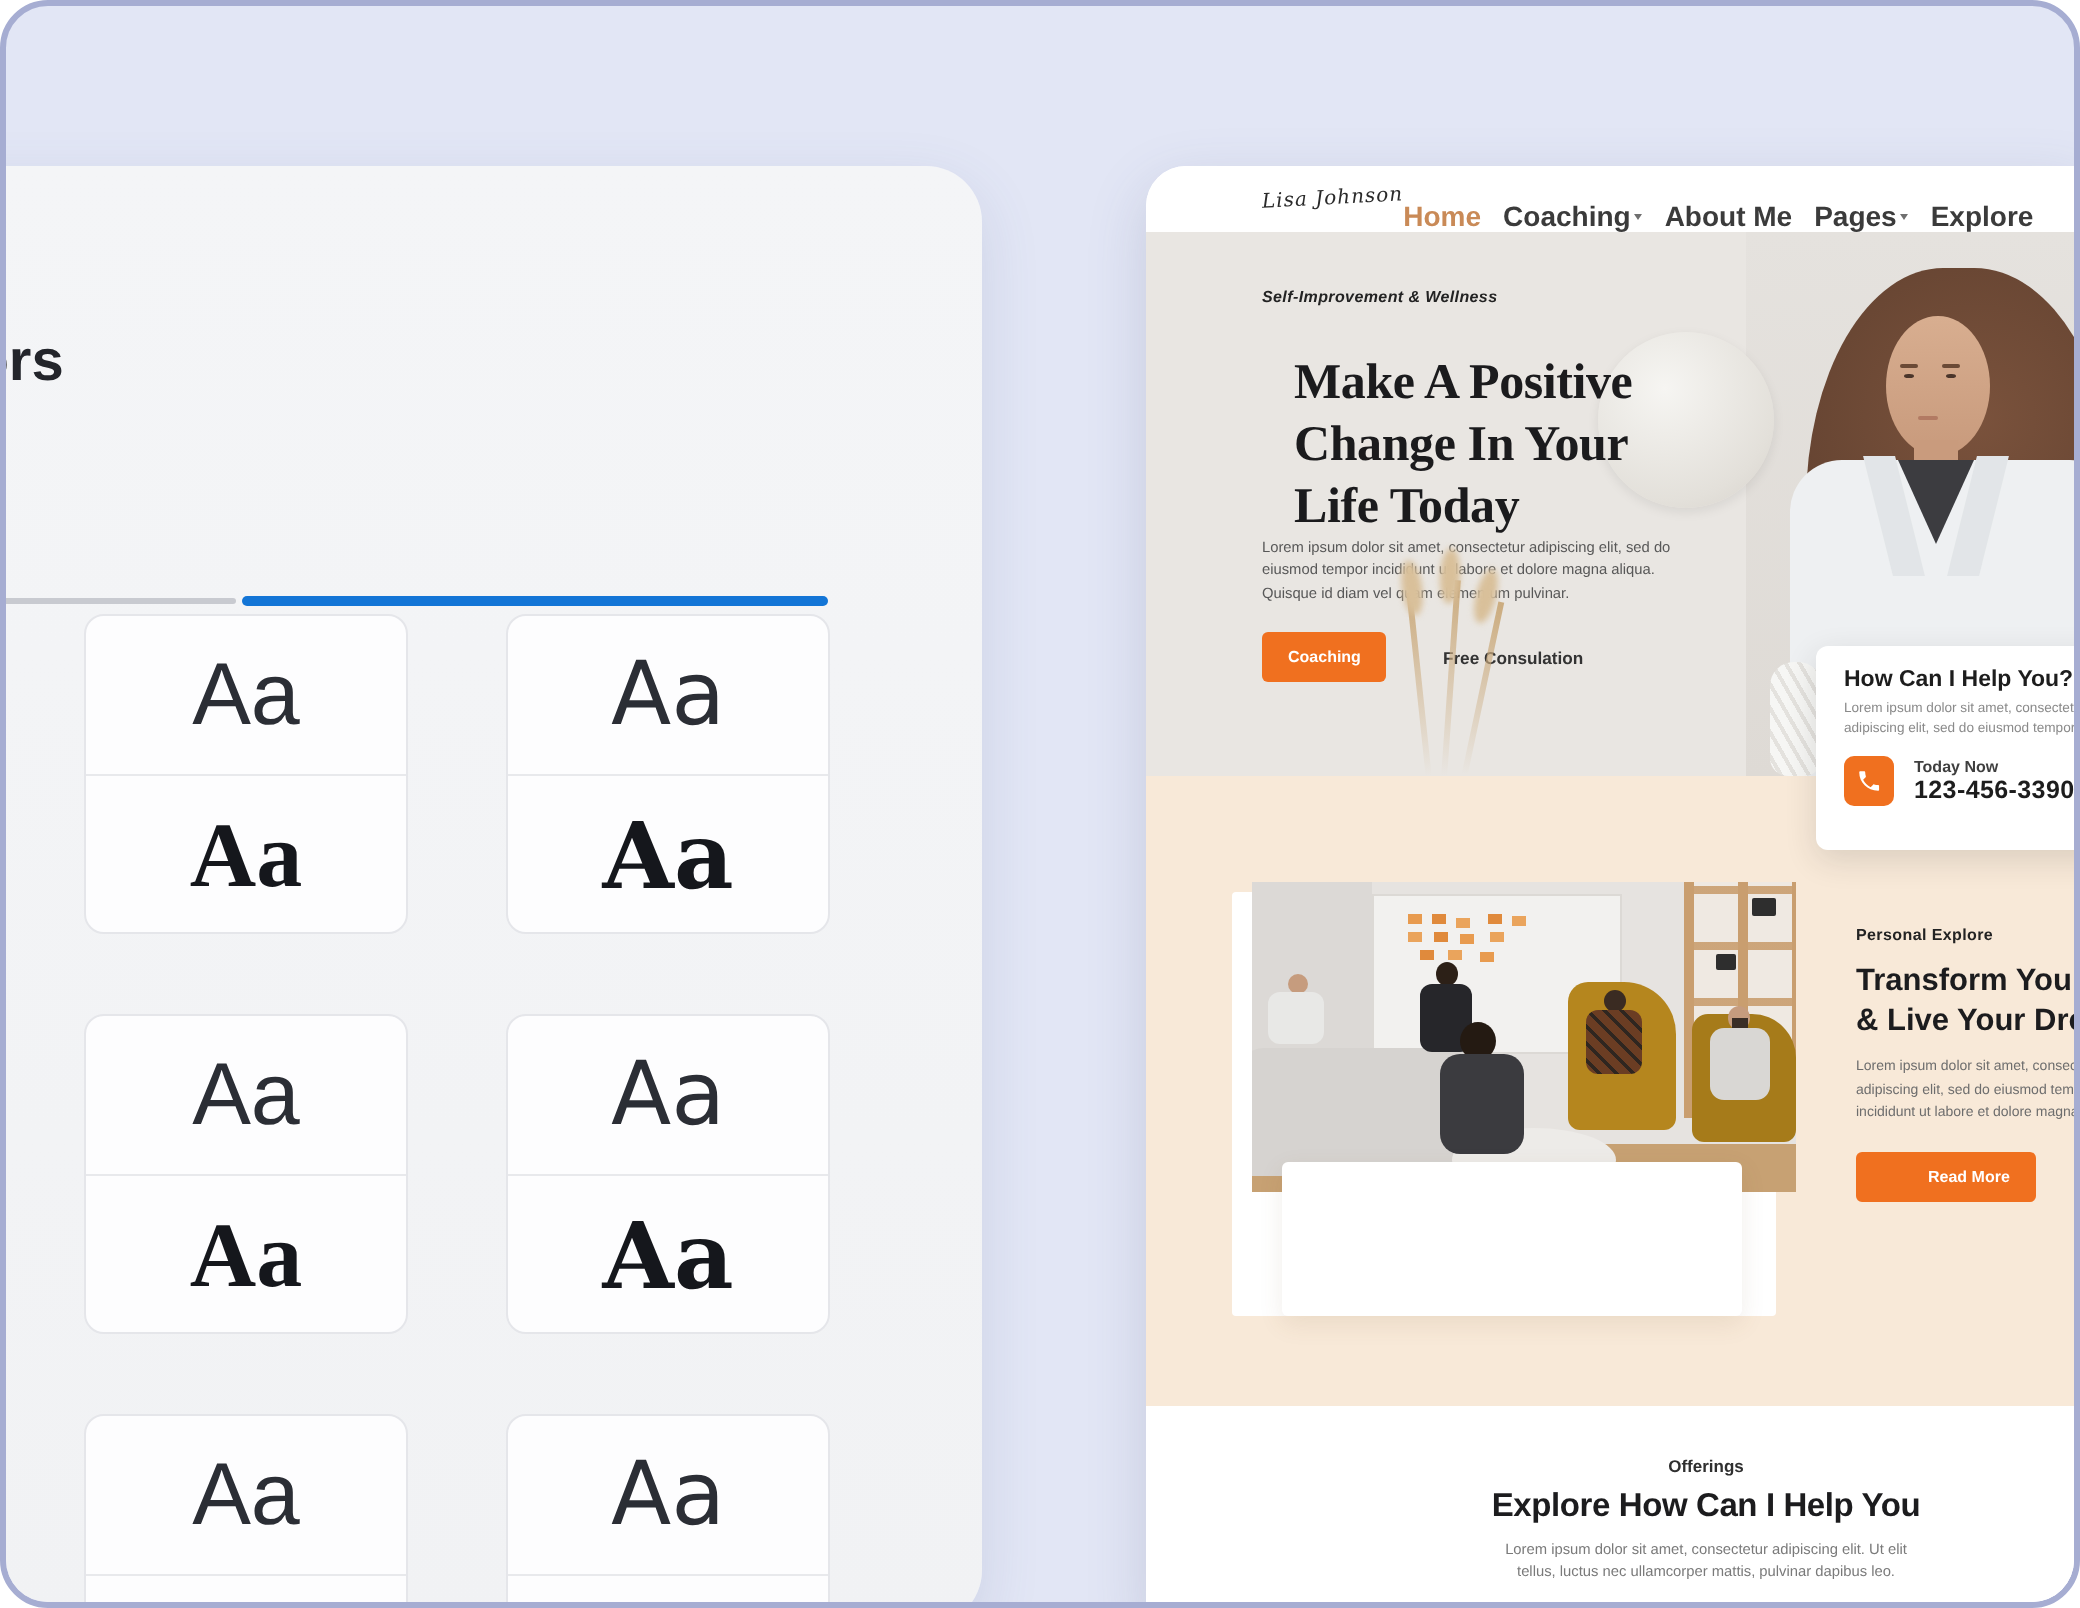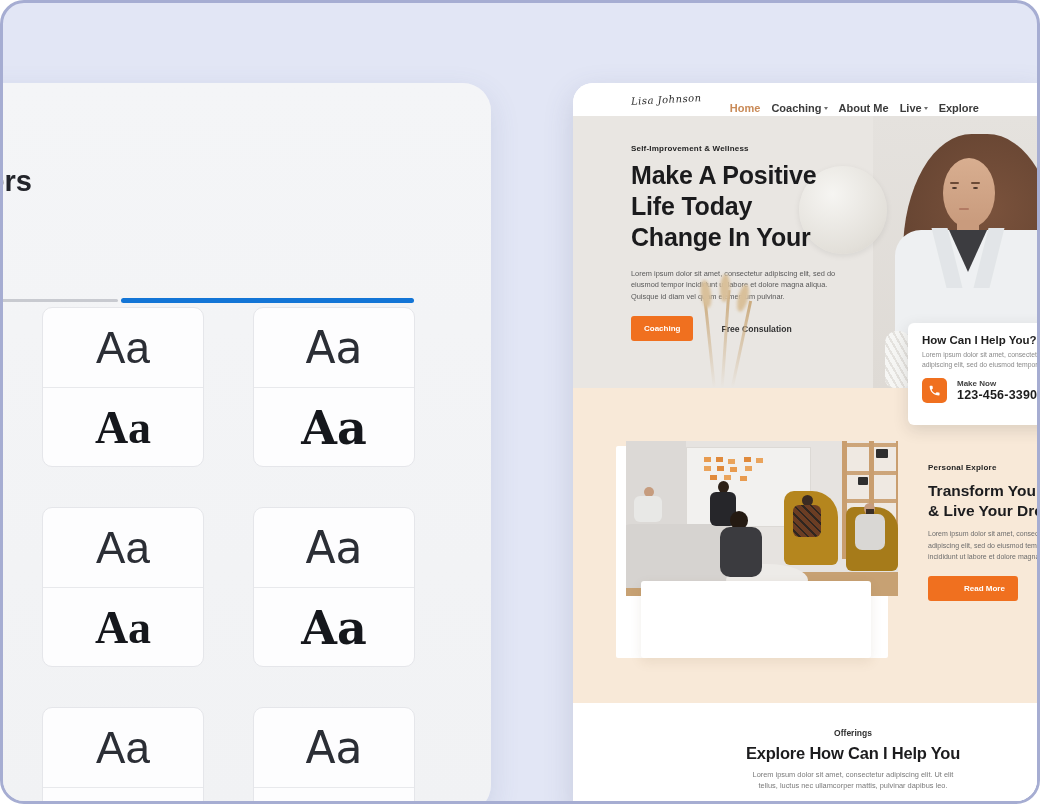--- a/index.html
+++ b/index.html
@@ -29,33 +29,33 @@
   .col2 .fc-serif{font-family:"DejaVu Serif",serif;}
 
   
   .site{position:absolute;left:570px;top:80px;width:470px;height:728px;background:#ffffff;
     border-radius:20px 0 0 0;overflow:hidden;box-shadow:0 10px 30px rgba(70,80,120,.18);}
   .site-header{position:absolute;left:0;top:0;width:470px;height:33px;background:#fff;
     display:flex;align-items:center;padding:0 64px 0 58px;}
   .logo{font-family:"DejaVu Serif",serif;font-style:italic;font-size:10px;color:#2a2a2a;
     transform:rotate(-3deg);letter-spacing:.5px;white-space:nowrap;}
   .nav{margin-left:auto;display:flex;gap:11px;align-items:center;}
-  .nav a{font-size:11px;font-weight:600;color:#3b3b3b;text-decoration:none;white-space:nowrap;
+  .nav a{font-size:14px;font-weight:600;color:#3b3b3b;text-decoration:none;white-space:nowrap;
     display:flex;align-items:center;gap:2px;margin-top:16px;}
   .nav a.active{color:#c98a57;}
   .caret{width:0;height:0;border-left:2.6px solid transparent;border-right:2.6px solid transparent;
     border-top:3.2px solid #6f6f6f;display:inline-block;margin-top:1px;}
 
   .hero{position:absolute;left:0;top:33px;width:470px;height:272px;background:#e9e6e2;overflow:hidden;}
   .portrait-zone{position:absolute;left:300px;top:0;width:170px;height:272px;
     background:linear-gradient(180deg,#e5e2de,#dedad5);}
   .stone{position:absolute;left:226px;top:50px;width:88px;height:88px;border-radius:50%;
     background:radial-gradient(circle at 38% 32%,#f6f5f2,#e3e0da 70%,#d6d2cb);box-shadow:0 2px 6px rgba(0,0,0,.08);}
   .eyebrow{font-size:8px;font-weight:700;color:#232323;letter-spacing:.2px;}
-  .hero .eyebrow{position:absolute;left:58px;top:28px;}
+  .hero .eyebrow{position:absolute;left:58px;top:28px;font-style:italic;}
   .hero-title{position:absolute;left:58px;top:44px;font-size:25px;line-height:31px;font-weight:800;
     color:#1b1b1d;letter-spacing:-.2px;}
   .hero-body{position:absolute;left:58px;top:152px;font-size:7.4px;line-height:11.4px;color:#585858;}
   .hero-body div{white-space:nowrap;}
   .cta-row{position:absolute;left:58px;top:200px;display:flex;align-items:center;gap:28px;}
   .btn-orange{background:#f0701f;color:#fff;font-size:8px;font-weight:600;padding:8px 13px;
     border-radius:3px;border:none;white-space:nowrap;}
   .link-plain{font-size:8.6px;font-weight:600;color:#333;white-space:nowrap;}
 
   
@@ -189,21 +189,21 @@
     <header class="site-header">
       <div class="logo">Lisa Johnson</div>
       <nav class="nav">
         <a class="active">Home</a>
         <a>
             <span>Coaching</span>
             <span class="caret"></span>
           </a>
         <a>About Me</a>
         <a>
-            <span>Live</span>
+            <span>Pages</span>
             <span class="caret"></span>
           </a>
         <a>Explore</a>
       </nav>
     </header>
 
     <div class="hero">
       <div class="portrait-zone"></div>
       <div class="stone"></div>
 
@@ -216,24 +216,24 @@
         <div class="eye" style="left:78px;top:71px;"></div>
         <div class="mouth" style="left:64px;top:92px;"></div>
         <div class="neck"></div>
         <div class="blazer"></div>
         <div class="shirt-v"></div>
         <div class="lapel l"></div>
         <div class="lapel r"></div>
       </div>
 
       <div class="eyebrow">Self-Improvement &amp; Wellness</div>
-      <h1 class="hero-title" style="margin:0;">
+      <h1 class="hero-title" style="margin:16px;font-family:Liberation Serif, serif;">
         <div>Make A Positive</div>
+        <div>Change In Your</div>
         <div>Life Today</div>
-        <div>Change In Your</div>
       </h1>
       <div class="hero-body">
         <div>Lorem ipsum dolor sit amet, consectetur adipiscing elit, sed do</div>
         <div>eiusmod tempor incididunt ut labore et dolore magna aliqua.</div>
         <div>Quisque id diam vel quam elementum pulvinar.</div>
       </div>
       <div class="cta-row">
         <button class="btn-orange">Coaching</button>
         <span class="link-plain">Free Consulation</span>
       </div>
@@ -255,21 +255,21 @@
         <div>Lorem ipsum dolor sit amet, consectetur</div>
         <div>adipiscing elit, sed do eiusmod tempor.</div>
       </div>
       <div class="dial-row">
         <div class="phone-sq">
           <svg width="13" height="13" viewBox="0 0 24 24" fill="#ffffff">
               <path d="M6.6 10.8c1.5 3 3.9 5.4 6.9 6.9l2.3-2.3c.3-.3.7-.4 1-.2 1.1.4 2.3.6 3.5.6.6 0 1 .4 1 1V20c0 .6-.4 1-1 1C10.6 21 3 13.4 3 4c0-.6.4-1 1-1h3.5c.6 0 1 .4 1 1 0 1.2.2 2.4.6 3.5.1.3 0 .7-.2 1l-2.3 2.3z"></path>
             </svg>
         </div>
         <div>
-          <div class="dial-label">Make Now</div>
+          <div class="dial-label">Today Now</div>
           <div class="phone-num">123-456-3390</div>
         </div>
       </div>
     </aside>
 
     <div class="mid">
       <div class="sheet"></div>
 
       <div class="photo">
         <div class="wallL"></div>

